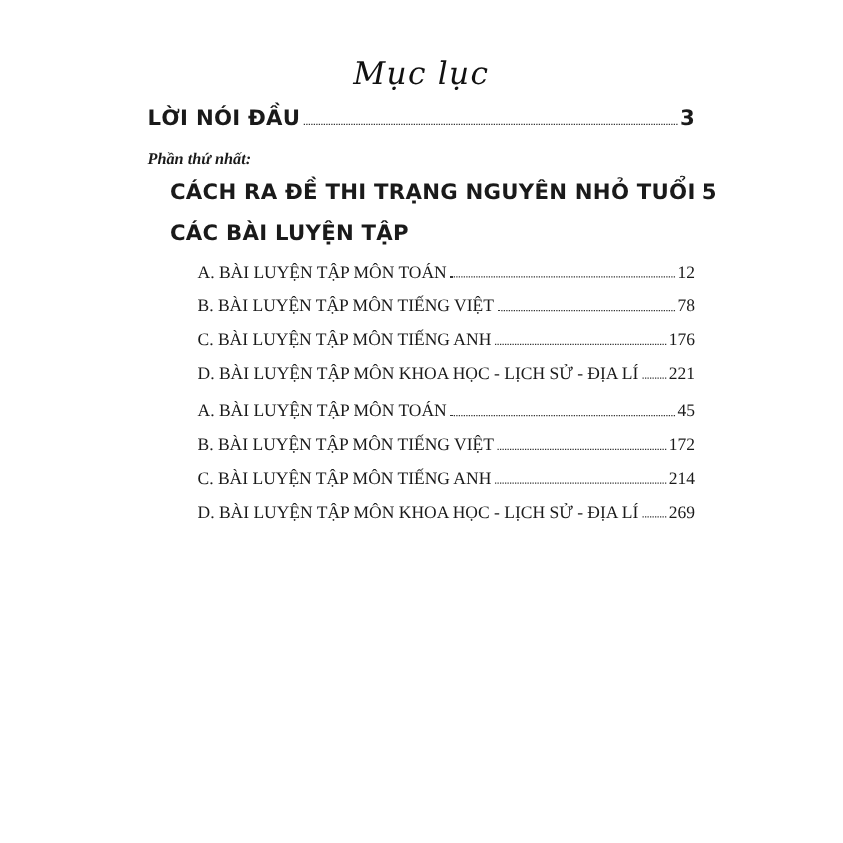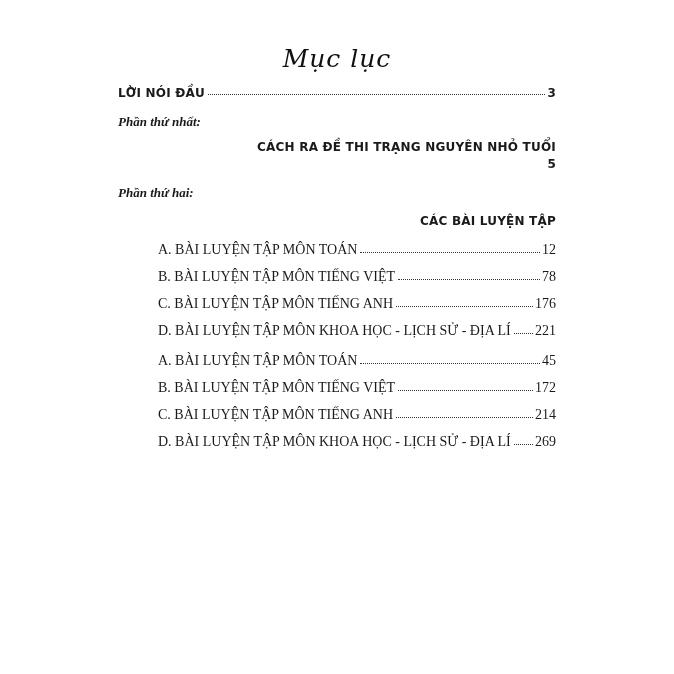--- a/index.html
+++ b/index.html
@@ -63,34 +63,34 @@
     height: 0;
   }
   .pagenum {
     white-space: nowrap;
     font-size: 13.5px;
   }
   
   .bold-sans {
     font-family: "DejaVu Sans", sans-serif;
     font-weight: bold;
-    font-size: 12px;
+    font-size: 17px;
     letter-spacing: 0.2px;
   }
   .italic-bold {
     font-family: "Liberation Serif", serif;
     font-style: italic;
     font-weight: bold;
     font-size: 13px;
   }
   .serif-reg {
     font-family: Liberation Serif, serif;
     font-size: 14px;
   }
-  .indent-1 { padding-left: 18px; flex-direction: column; }
+  .indent-1 { padding-left: 18px; }
   .indent-2 { padding-left: 40px; }
 </style>
 </head>
 <body>
 
 <div class="page">
 
   <h1 class="doc-title">Mục lục</h1>
 
 
@@ -100,23 +100,20 @@
         <span class="dots"></span>
         <span class="pagenum bold-sans">3</span>
       </div>
       <div class="row row-spaced">
         <span class="label italic-bold">Phần thứ nhất:</span>
       </div>
       <div class="row row-spaced-sm indent-1">
         <span class="label bold-sans">CÁCH RA ĐỀ THI TRẠNG NGUYÊN NHỎ TUỔI</span>
         <span class="dots"></span>
         <span class="pagenum bold-sans">5</span>
-      </div>
-      <div class="row row-spaced">
-        <span class="label italic-bold">Phần thứ hai:</span>
       </div>
       <div class="row row-spaced indent-1">
         <span class="label bold-sans">CÁC BÀI LUYỆN TẬP</span>
       </div>
       <div class="row row-spaced indent-2">
         <span class="label serif-reg">A. BÀI LUYỆN TẬP MÔN TOÁN</span>
         <span class="dots"></span>
         <span class="pagenum serif-reg">12</span>
       </div>
       <div class="row row-spaced-sm indent-2">

